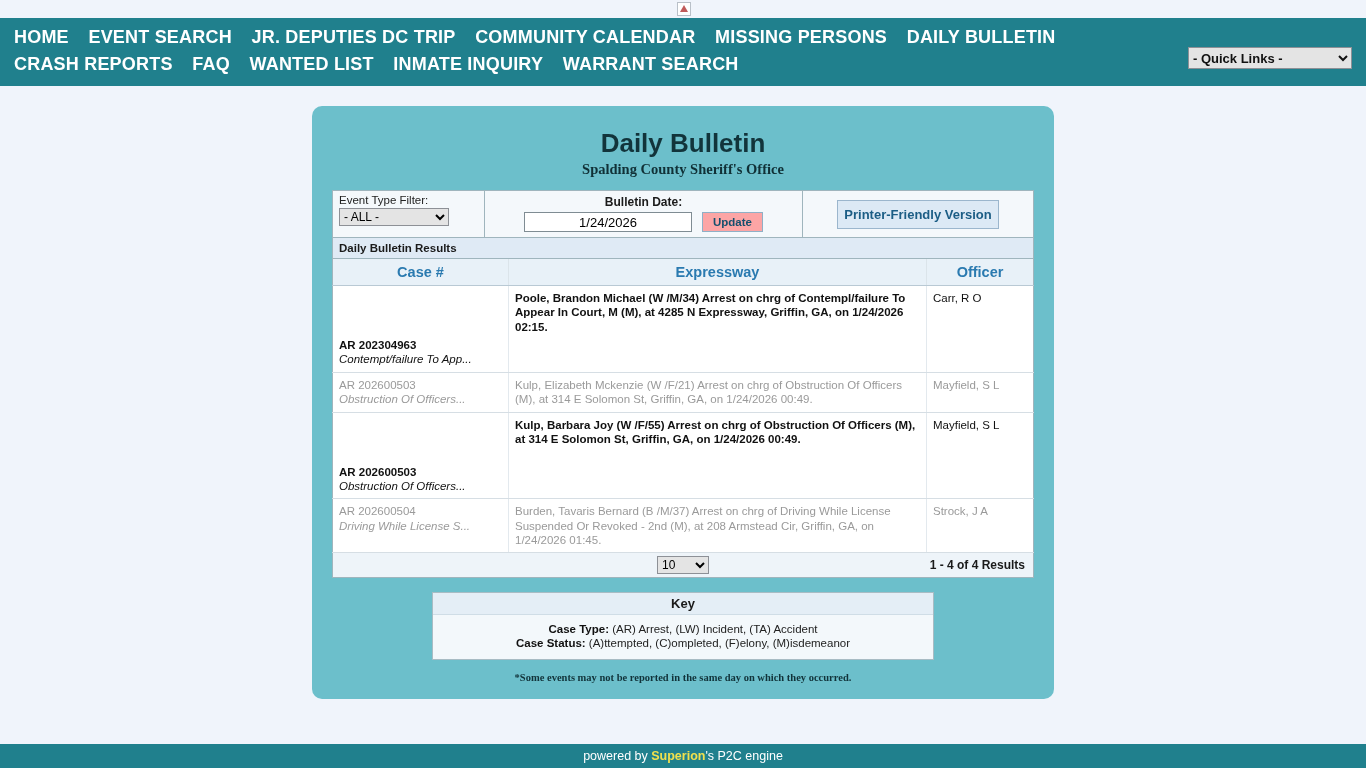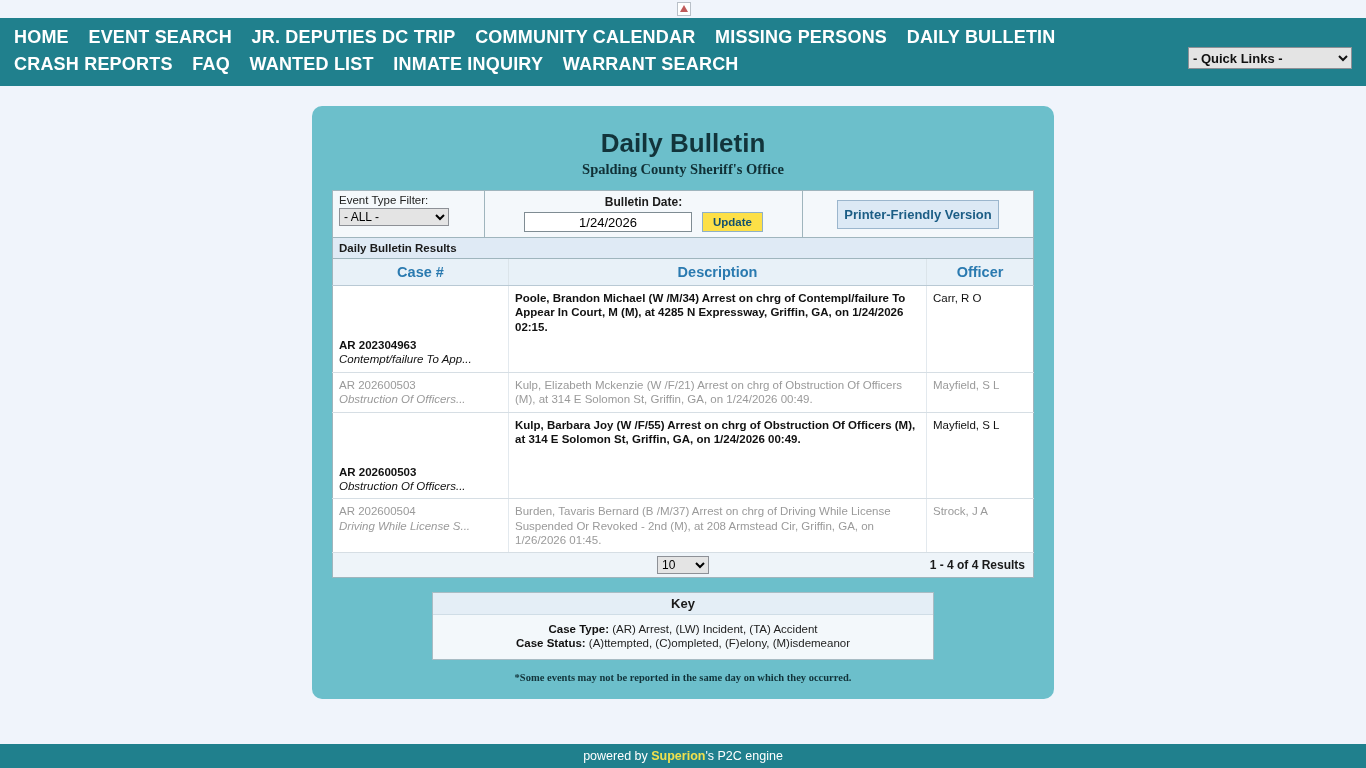--- a/index.html
+++ b/index.html
@@ -175,21 +175,21 @@
     width: 168px;
     height: 20px;
     font-size: 13px;
     font-family: "Liberation Sans", sans-serif;
     text-align: center;
     border: 1px solid #7f8c93;
     background: #fff;
     box-sizing: border-box;
   }
   .update-btn {
-    background: #fde047;
+    background: #fca5a5;
     border: 1px solid #8fb0c6;
     color: #14506e;
     font-size: 11.5px;
     font-weight: bold;
     padding: 3px 10px;
     cursor: pointer;
     font-family: "Liberation Sans", sans-serif;
   }
   .print-btn {
     background: #dce9f5;
@@ -388,21 +388,21 @@
 
     <table class="results">
       <colgroup>
         <col class="col-case">
         <col class="col-desc">
         <col class="col-off">
       </colgroup>
       <thead>
         <tr>
           <th>Case #</th>
-          <th>Description</th>
+          <th>Expressway</th>
           <th>Officer</th>
         </tr>
       </thead>
       <tbody>
         <tr class="row-dark">
           <td>
             <span class="case-no">AR 202304963</span>
             <span class="case-sub">Contempt/failure To App...</span>
           </td>
           <td class="desc">Poole, Brandon Michael (W /M/34) Arrest on chrg of Contempl/failure To Appear In Court, M (M), at 4285 N Expressway, Griffin, GA, on 1/24/2026 02:15.</td>
@@ -422,21 +422,21 @@
             <span class="case-sub">Obstruction Of Officers...</span>
           </td>
           <td class="desc">Kulp, Barbara Joy (W /F/55) Arrest on chrg of Obstruction Of Officers (M), at 314 E Solomon St, Griffin, GA, on 1/24/2026 00:49.</td>
           <td class="officer">Mayfield, S L</td>
         </tr>
         <tr class="row-light">
           <td>
             <span class="case-no">AR 202600504</span>
             <span class="case-sub">Driving While License S...</span>
           </td>
-          <td class="desc">Burden, Tavaris Bernard (B /M/37) Arrest on chrg of Driving While License Suspended Or Revoked - 2nd (M), at 208 Armstead Cir, Griffin, GA, on 1/26/2026 01:45.</td>
+          <td class="desc">Burden, Tavaris Bernard (B /M/37) Arrest on chrg of Driving While License Suspended Or Revoked - 2nd (M), at 208 Armstead Cir, Griffin, GA, on 1/24/2026 01:45.</td>
           <td class="officer">Strock, J A</td>
         </tr>
       </tbody>
     </table>
 
     <div class="pager">
       <select class="pager-select">
         <option>10</option>
       </select>
       <span class="pager-count">1 - 4 of 4 Results</span>

